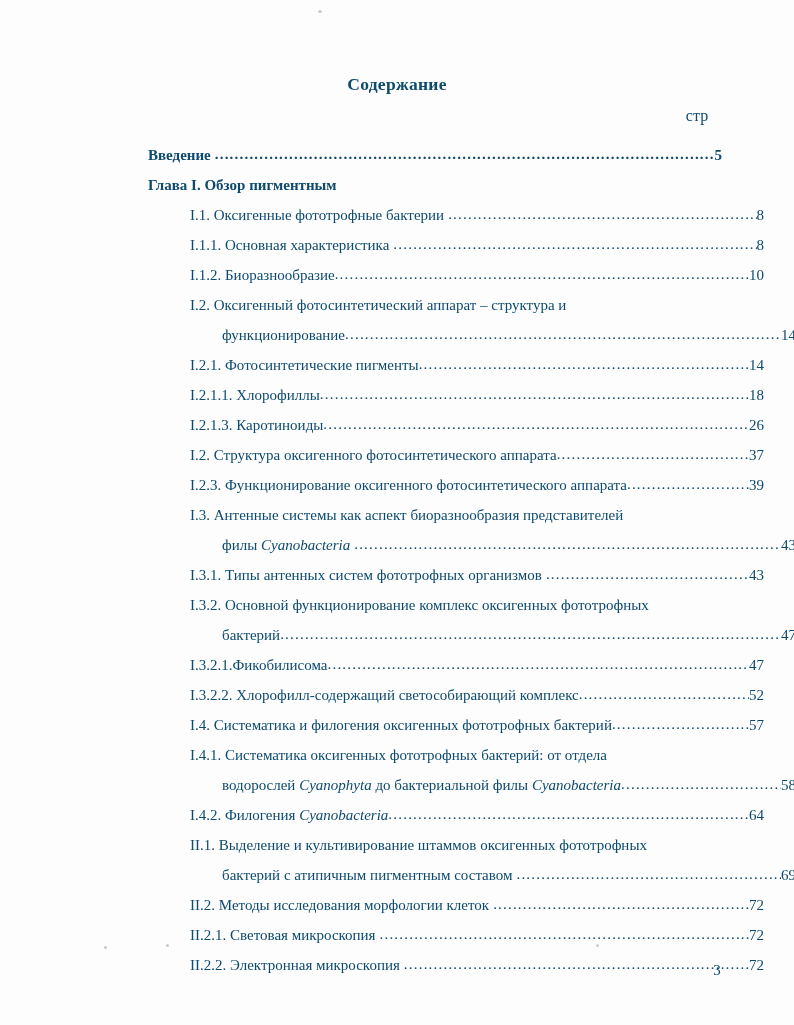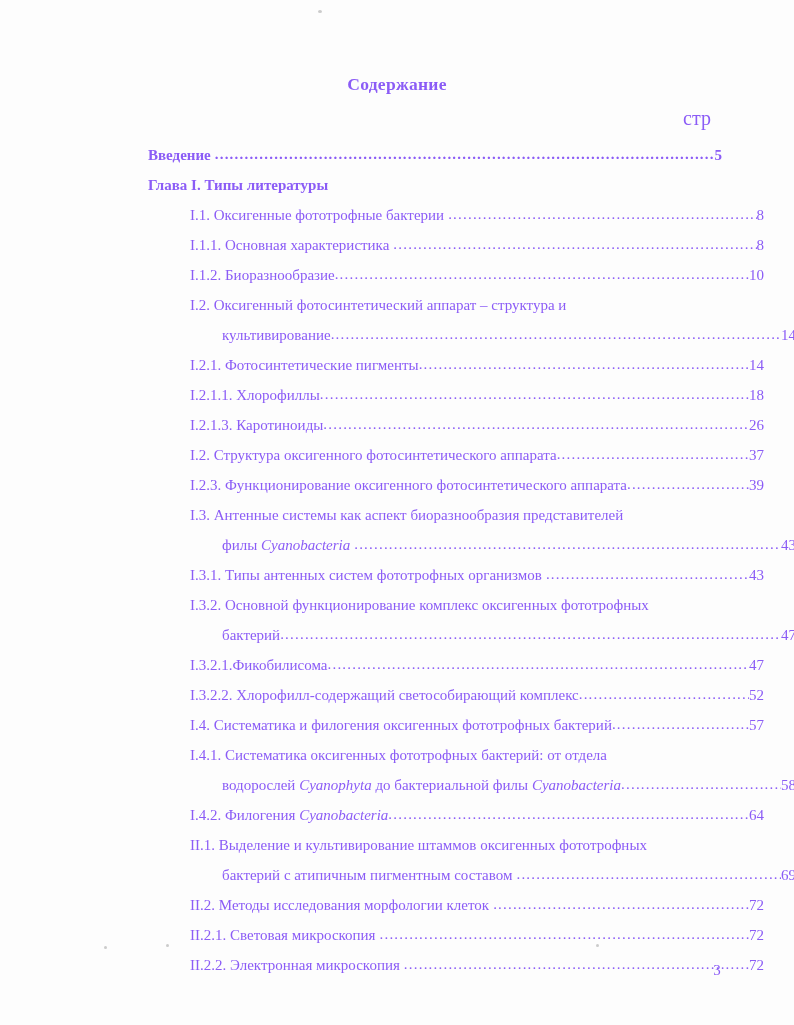--- a/index.html
+++ b/index.html
@@ -7,21 +7,21 @@
     padding: 0;
     background: #ffffff;
   }
   .page {
     position: relative;
     width: 794px;
     height: 1025px;
     background: #fdfdfd;
     overflow: hidden;
     font-family: "Liberation Serif", "DejaVu Serif", serif;
-    color: #8b5cf6;
+    color: #0c4a6e;
   }
 
   
   .speck {
     position: absolute;
     background: #b9b9b9;
     border-radius: 50%;
     opacity: .75;
   }
 
@@ -37,21 +37,21 @@
     letter-spacing: .3px;
   }
 
   
   .str-header {
     position: absolute;
     top: 107px;
     left: 672px;
     width: 50px;
     text-align: center;
-    font-size: 20px;
+    font-size: 16px;
   }
 
   
   .toc {
     position: absolute;
     left: 148px;
     top: 133px;
     width: 574px;
   }
 
@@ -124,42 +124,42 @@
 
   <div class="str-header">стр</div>
 
   <div class="toc" id="toc-list">
       <div class="row lvl0 bold">
         <span class="entry-title">Введение</span>
         <span class="leader gap-before"></span>
         <span class="page-num">5</span>
       </div>
       <div class="row lvl0 bold nolead">
-        <span class="entry-title">Глава I. Типы литературы</span>
+        <span class="entry-title">Глава I. Обзор пигментным</span>
       </div>
       <div class="row lvl1">
         <span class="entry-title">I.1. Оксигенные фототрофные бактерии</span>
         <span class="leader gap-before"></span>
         <span class="page-num">8</span>
       </div>
       <div class="row lvl1">
         <span class="entry-title">I.1.1. Основная характеристика</span>
         <span class="leader gap-before"></span>
         <span class="page-num">8</span>
       </div>
       <div class="row lvl1">
         <span class="entry-title">I.1.2. Биоразнообразие</span>
         <span class="leader"></span>
         <span class="page-num">10</span>
       </div>
       <div class="row lvl1 nolead">
         <span class="entry-title">I.2. Оксигенный фотосинтетический аппарат – структура и</span>
       </div>
       <div class="row lvl2">
-        <span class="entry-title">культивирование</span>
+        <span class="entry-title">функционирование</span>
         <span class="leader"></span>
         <span class="page-num">14</span>
       </div>
       <div class="row lvl1">
         <span class="entry-title">I.2.1. Фотосинтетические пигменты</span>
         <span class="leader"></span>
         <span class="page-num">14</span>
       </div>
       <div class="row lvl1">
         <span class="entry-title">I.2.1.1. Хлорофиллы</span>

